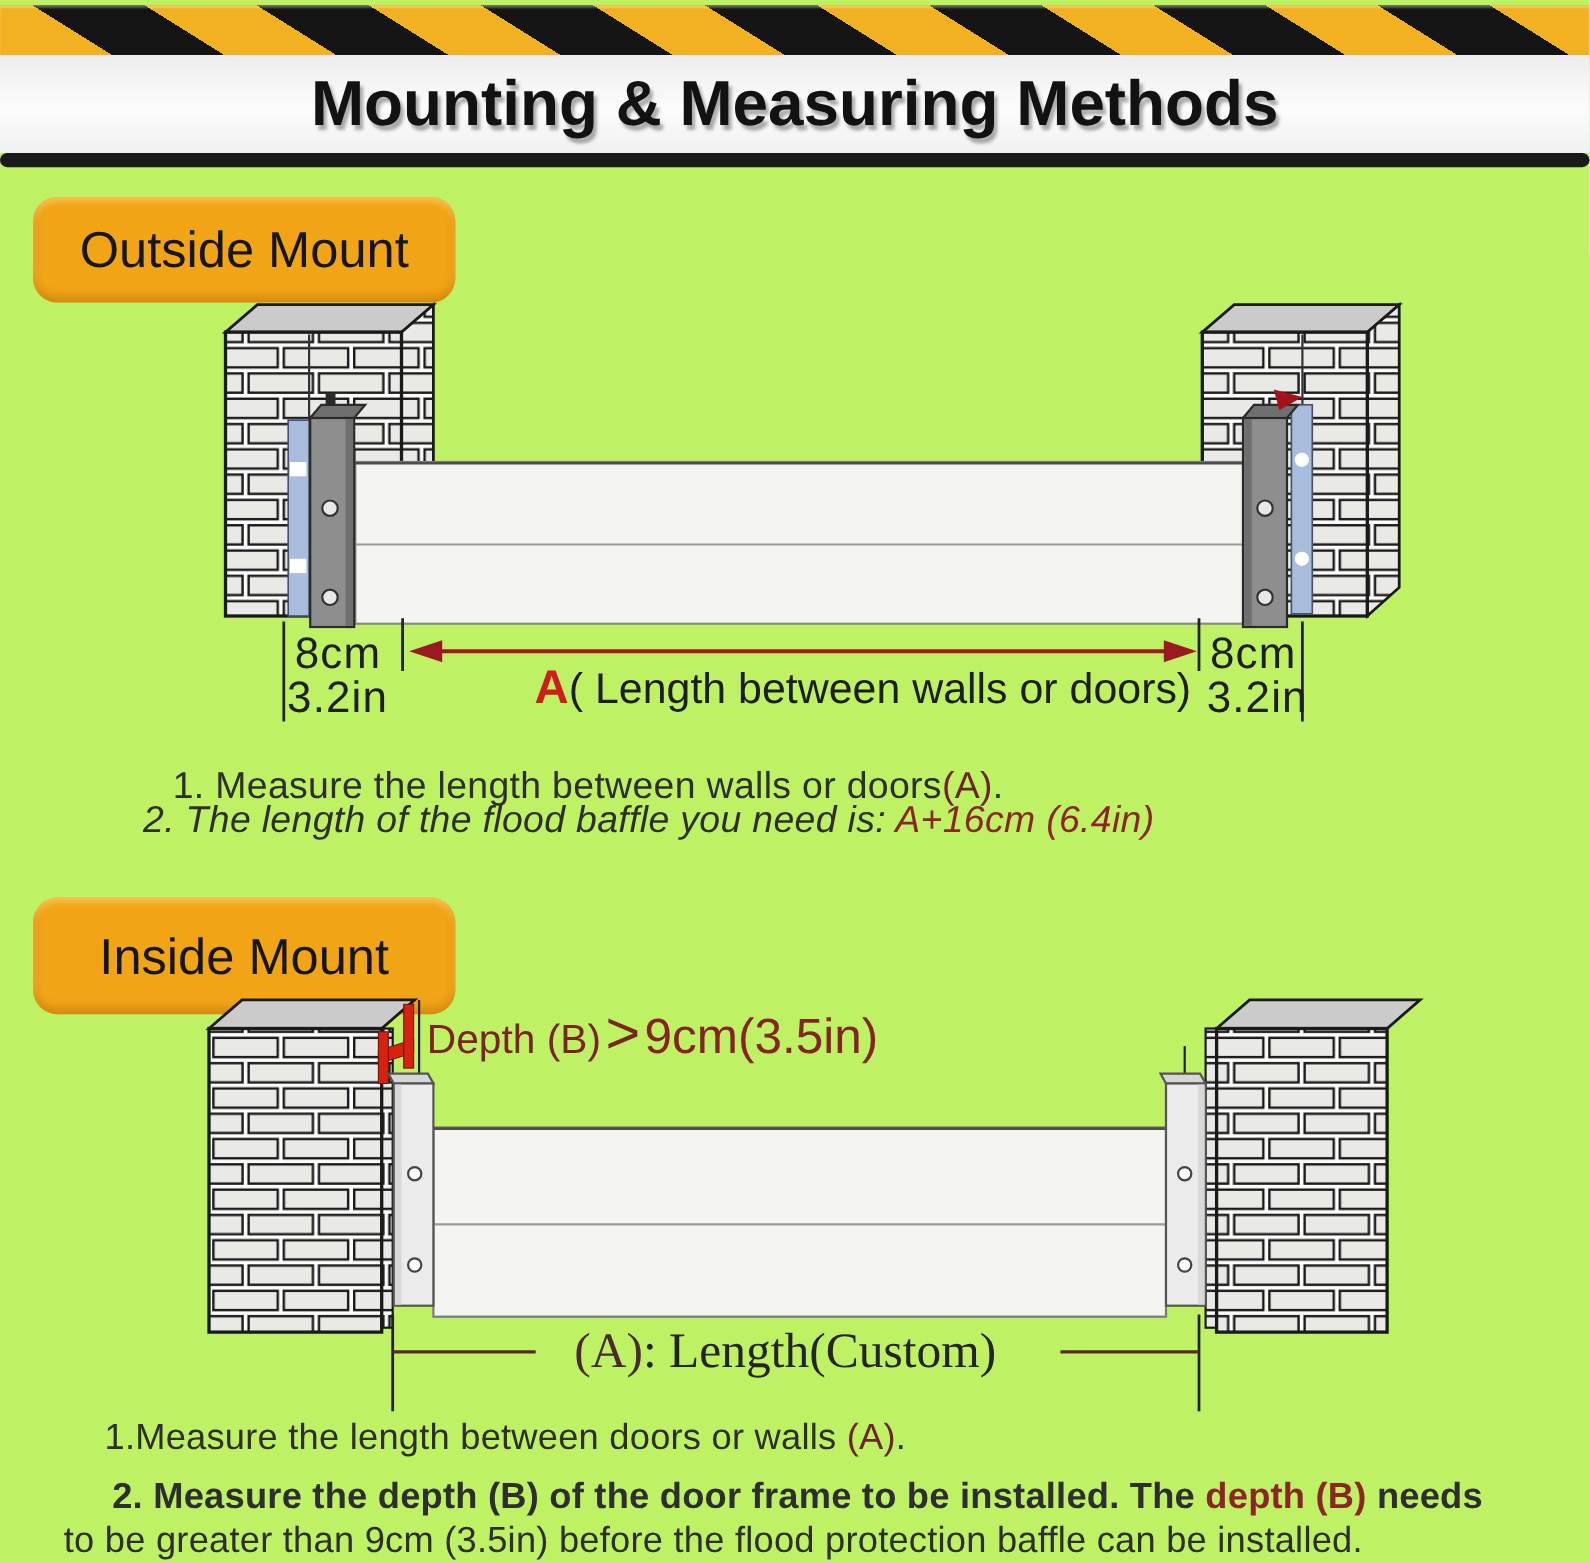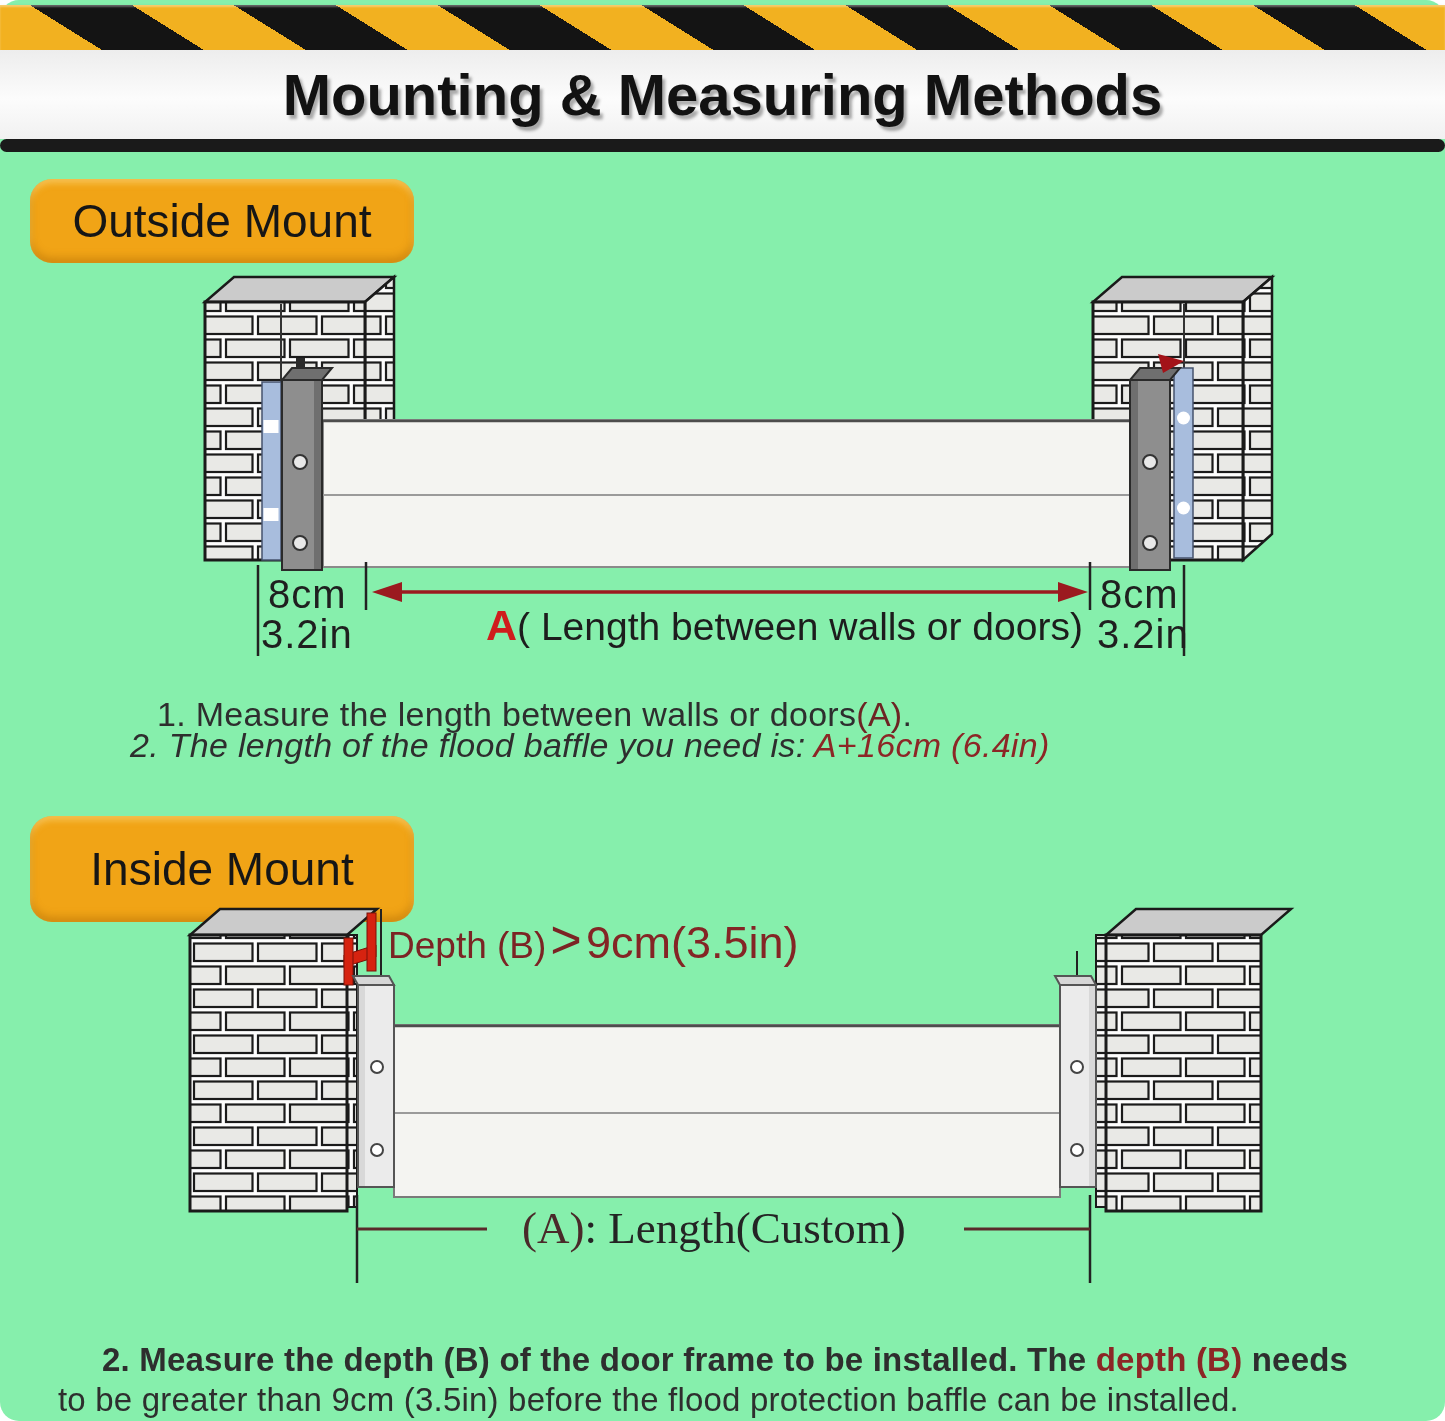--- a/index.html
+++ b/index.html
@@ -1,33 +1,33 @@
 <!DOCTYPE html>
 <html><head>
 <meta charset="utf-8">
 <style>
   html,body{margin:0;padding:0;background:#ffffff;}
   body{width:1445px;height:1421px;position:relative;overflow:hidden;
        font-family:"Liberation Sans", sans-serif;}
-  .canvas{position:absolute;inset:0;background:#86efac;border-radius:19px;}
+  .canvas{position:absolute;inset:0;background:#bef264;}
 
   
   .hazard-tape{position:absolute;left:0;top:5px;width:100%;height:45px;
     background:repeating-linear-gradient(32deg,#f2b120 0 54px,#141414 54px 108px);
     box-shadow:0 3px 4px rgba(0,0,0,.35), inset 0 2px 2px rgba(255,255,255,.35);}
   .title-band{position:absolute;left:0;top:50px;width:100%;height:89px;
     background:linear-gradient(180deg,#ededed,#fcfcfc 55%,#f1f1f1);
     display:flex;align-items:center;justify-content:center;}
   .title-band h1{margin:0;font-size:58px;font-weight:bold;color:#121212;
     letter-spacing:0px;text-shadow:3px 4px 3px rgba(40,40,40,.38);}
   .black-bar{position:absolute;left:0;top:139px;width:100%;height:13px;
     background:#1a1a1a;border-radius:7px;}
 
   
-  .badge{position:absolute;left:30px;width:384px;height:84px;background:#f1a416;
+  .badge{position:absolute;left:30px;width:384px;height:96px;background:#f1a416;
     border-radius:22px;display:flex;align-items:center;justify-content:center;
     box-shadow:inset 0 -5px 8px rgba(150,85,0,.35), inset 0 4px 6px rgba(255,225,140,.55);}
   .badge span{font-size:46px;color:#161616;}
   .badge-outside{top:179px;}
   .badge-inside{top:816px;height:106px;}
 
   .diagram{position:absolute;left:0;width:1445px;}
   .d1{top:268px;height:400px;}
   .d2{top:895px;height:395px;}
 
@@ -207,16 +207,17 @@
   </svg>
 
   <div class="ovl depth-lbl" style="left:388px;top:912px;">
     <span class="p1">Depth (B) </span>
     <span class="gt">&gt;</span>
     <span class="p2">9cm(3.5in)</span>
   </div>
 
   <div class="ovl len-lbl" style="left:522px;top:1206px;font-family:Liberation Serif, serif;"><span class="la">(A)</span><span>: Length(Custom)</span></div>
 
+  <div class="ovl step-sm" style="left:95px;top:1289px;"><span>1.Measure the length between doors or walls </span><span class="tint-a">(A)</span><span>.</span></div>
   <div class="ovl step-sm" style="left:102px;top:1343px;font-weight:bold;"><span>2. Measure the depth (B) of the door frame to be installed. The </span><span class="maroon">depth (B)</span><span> needs</span></div>
   <div class="ovl step-sm" style="left:58px;top:1383px;">to be greater than 9cm (3.5in) before the flood protection baffle can be installed.</div>
 
 </div>
 
 </body></html>

